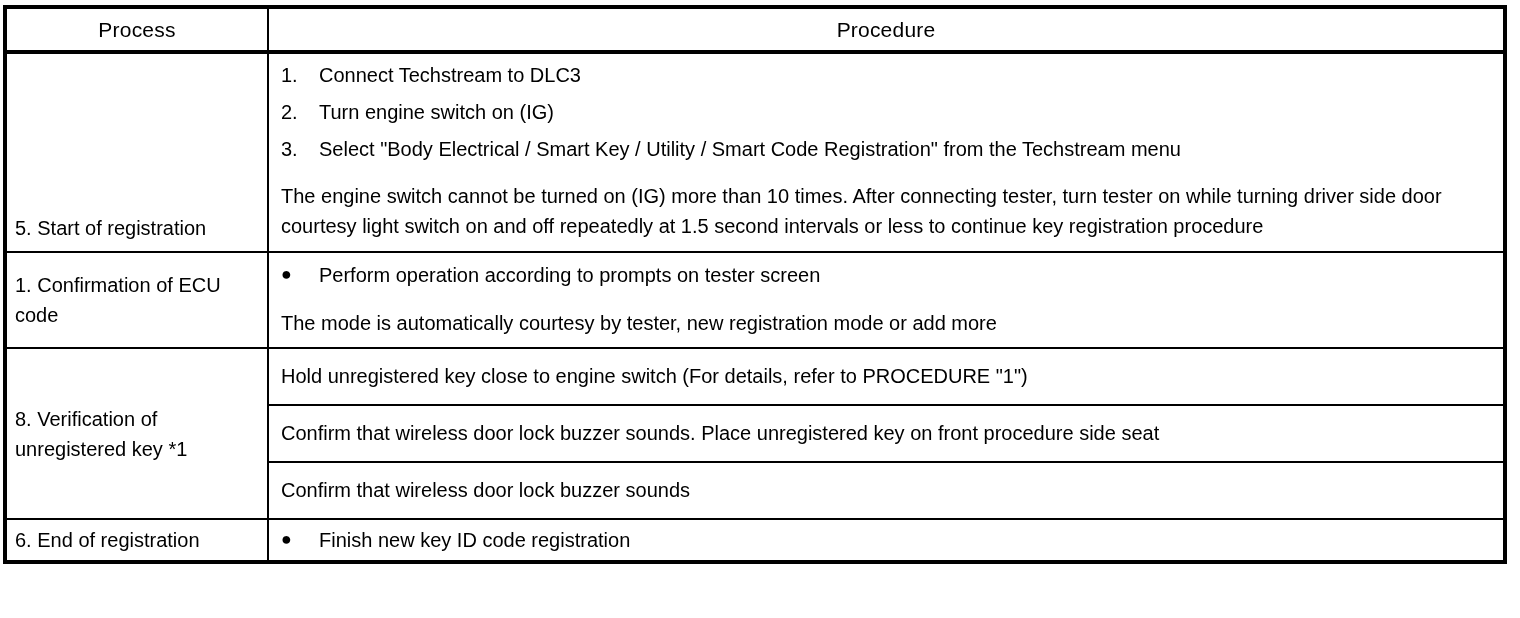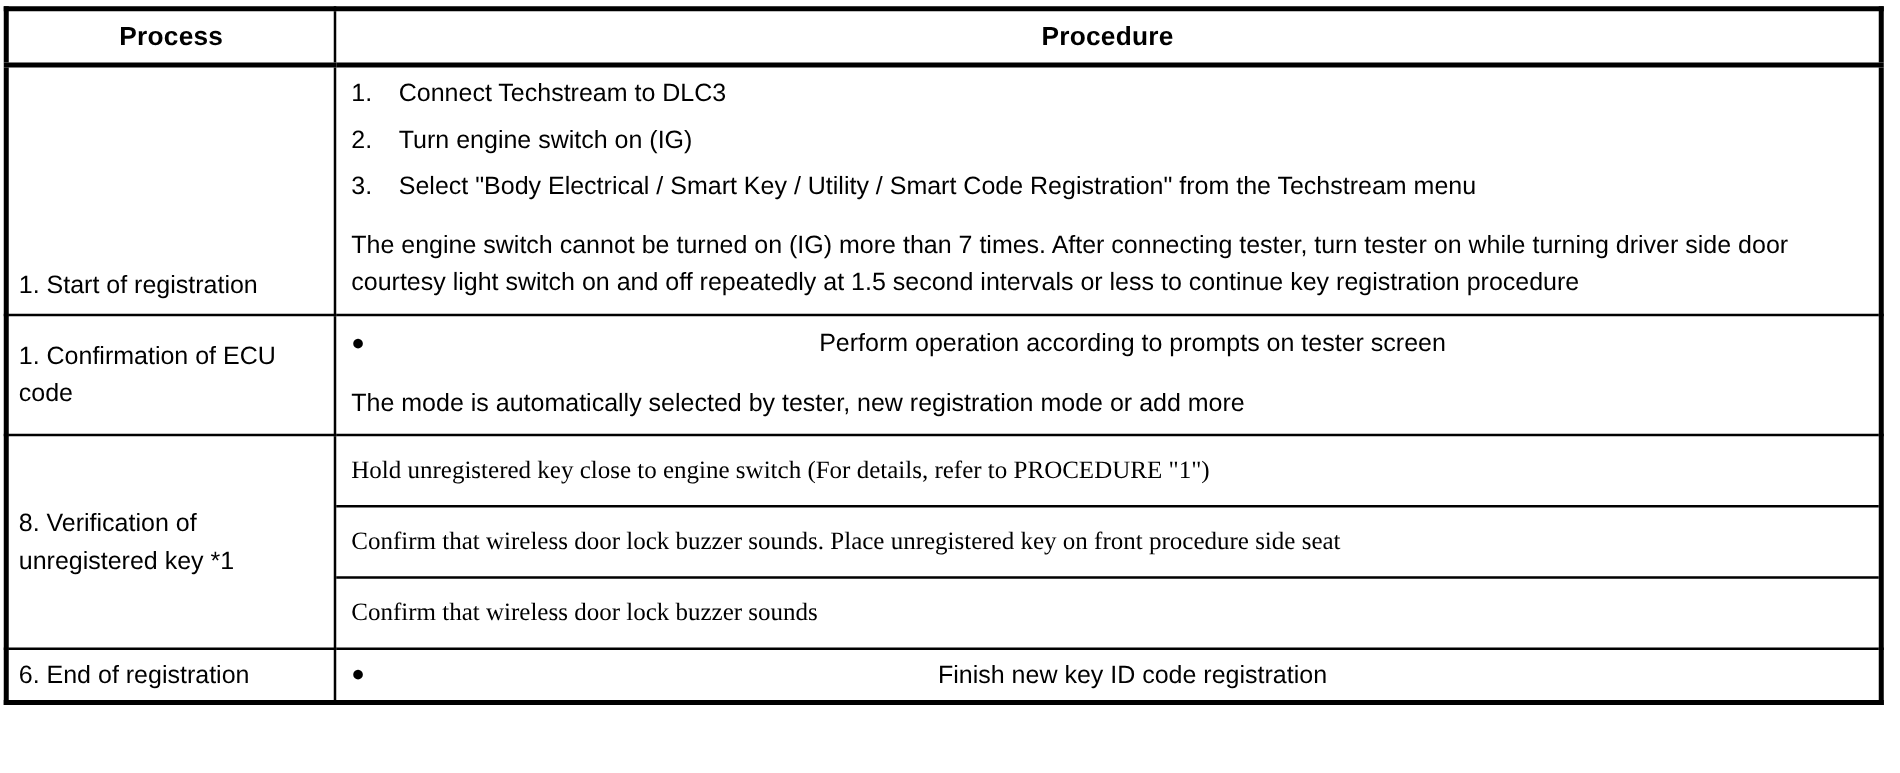--- a/index.html
+++ b/index.html
@@ -48,21 +48,21 @@
     border: 2px solid #000000;
     padding: 0;
     vertical-align: top;
     background: #ffffff;
   }
 
   
   tr.header-row th {
     border-bottom: 4px solid #000000;
     text-align: center;
-    font-weight: bold;
+    font-weight: normal;
     font-size: 21px;
     height: 41px;
     line-height: 41px;
     padding: 0 4px;
     letter-spacing: 0.2px;
   }
 
   
   td.process-cell {
     vertical-align: middle;
@@ -88,21 +88,20 @@
 
   
   td.nested-host {
     padding: 0;
     vertical-align: top;
   }
   table.sub-table {
     width: 100%;
     border-collapse: collapse;
     table-layout: fixed;
-    font-family: Liberation Serif, serif;
   }
   table.sub-table td {
     border: 0;
     border-bottom: 2px solid #000000;
     font-size: 20px;
     line-height: 1.5;
     padding: 7px 10px 8px 12px;
     height: 40px;
     vertical-align: middle;
   }
@@ -150,21 +149,21 @@
     align-items: flex-start;
     font-size: 20px;
     line-height: 1.4;
   }
   ul.bulleted li .dot {
     flex: 0 0 auto;
     width: 38px;
     font-size: 18px;
     line-height: 1.45;
   }
-  ul.bulleted li .txt { flex: 1 1 auto; text-align: center; }
+  ul.bulleted li .txt { flex: 1 1 auto; }
 
   .stack-note {
     margin-top: 20px;
     font-size: 20px;
     line-height: 1.4;
   }
 </style>
 </head>
 <body>
 
@@ -179,50 +178,50 @@
     <thead>
       <tr class="header-row">
         <th>Process</th>
         <th>Procedure</th>
       </tr>
     </thead>
 
     <tbody>
 
       <tr>
-        <td class="process-cell align-bottom">1. Start of registration</td>
+        <td class="process-cell align-bottom">5. Start of registration</td>
         <td class="procedure-cell">
           <ol class="numbered">
             <li>
               <span class="num">1.</span>
               <span class="txt">Connect Techstream to DLC3</span>
             </li>
             <li>
               <span class="num">2.</span>
               <span class="txt">Turn engine switch on (IG)</span>
             </li>
             <li>
               <span class="num">3.</span>
               <span class="txt">Select "Body Electrical / Smart Key / Utility / Smart Code Registration" from the Techstream menu</span>
             </li>
           </ol>
-          <p class="note">The engine switch cannot be turned on (IG) more than 7 times. After connecting tester, turn tester on while turning driver side door courtesy light switch on and off repeatedly at 1.5 second intervals or less to continue key registration procedure</p>
+          <p class="note">The engine switch cannot be turned on (IG) more than 10 times. After connecting tester, turn tester on while turning driver side door courtesy light switch on and off repeatedly at 1.5 second intervals or less to continue key registration procedure</p>
         </td>
       </tr>
 
       <tr>
         <td class="process-cell">1. Confirmation of ECU code</td>
         <td class="procedure-cell">
           <ul class="bulleted">
             <li>
               <span class="dot">●</span>
               <span class="txt">Perform operation according to prompts on tester screen</span>
             </li>
           </ul>
-          <div class="stack-note">The mode is automatically selected by tester, new registration mode or add more</div>
+          <div class="stack-note">The mode is automatically courtesy by tester, new registration mode or add more</div>
         </td>
       </tr>
 
       <tr>
         <td class="process-cell">8. Verification of unregistered key *1</td>
         <td class="nested-host">
           <table class="sub-table">
             <tbody>
               <tr>
                 <td>Hold unregistered key close to engine switch (For details, refer to PROCEDURE "1")</td>

